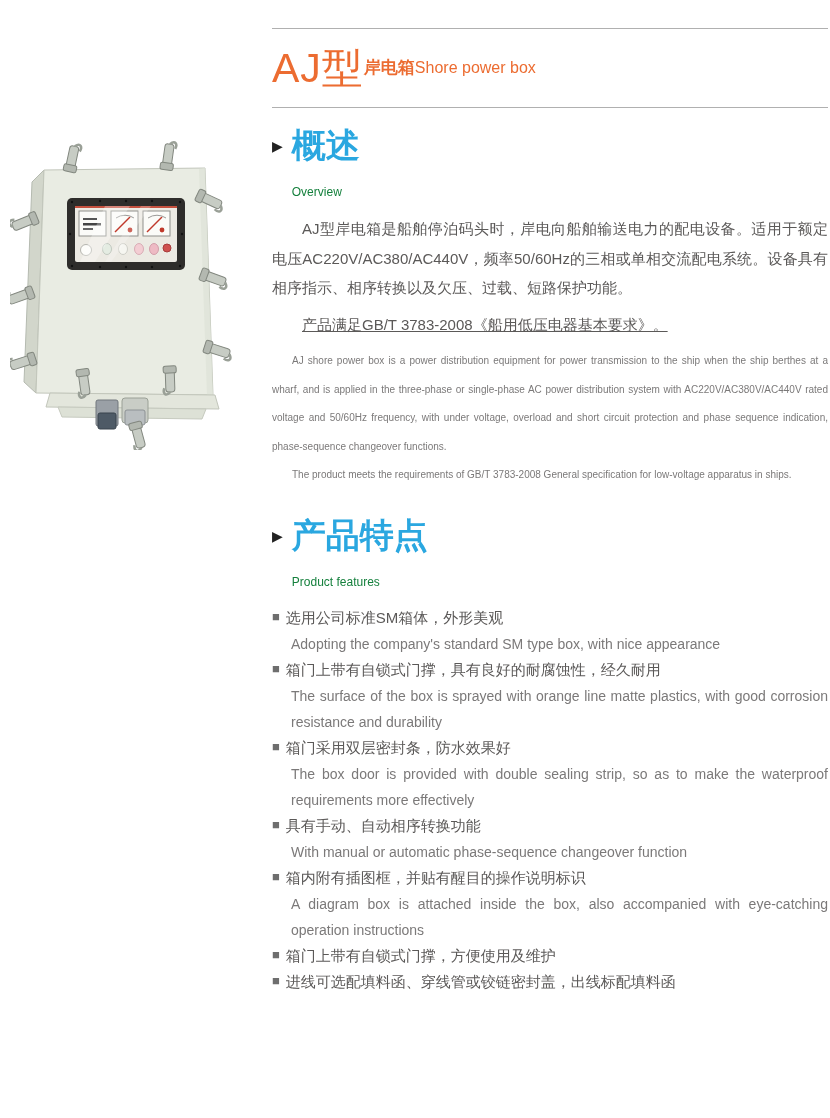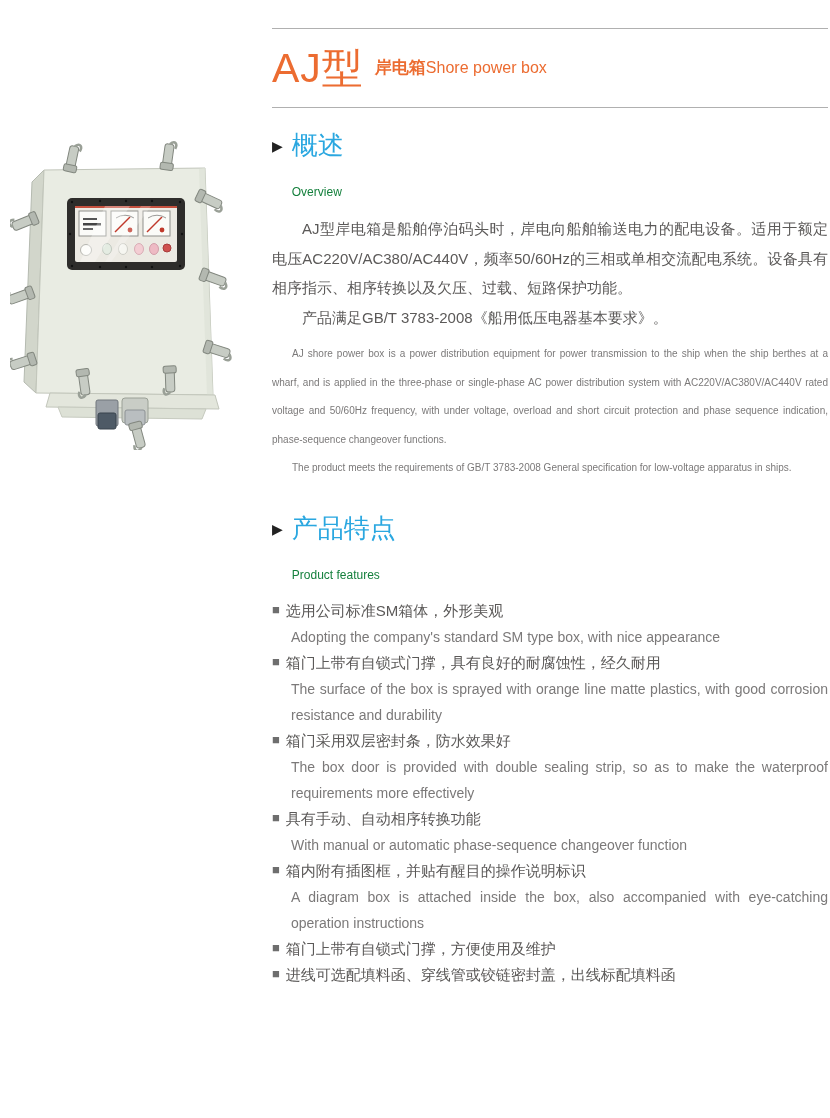--- a/index.html
+++ b/index.html
@@ -6,33 +6,33 @@
   .page{
     position:relative;width:830px;height:1118px;background:#ffffff;overflow:hidden;
     font-family:"Liberation Sans","DejaVu Sans",sans-serif;
   }
   
   .photo{position:absolute;left:10px;top:138px;width:250px;height:312px;}
   
   .content{position:absolute;left:272px;top:0;width:556px;}
   .rule{border:none;border-top:1px solid #b0b0b0;height:0;margin:0;}
   .rule-top{margin-top:28px;}
-  .title-row{height:78px;display:flex;align-items:center;gap:11px;}
+  .title-row{height:78px;display:flex;align-items:center;}
   .model{font-size:41px;line-height:1;color:#ec6c31;font-weight:400;letter-spacing:1px;}
   .subtitle{display:flex;flex-direction:row;justify-content:center;}
   .name-cn{font-size:17px;font-weight:bold;color:#ec6c31;line-height:20px;}
   .name-en{font-size:16px;color:#ec6c31;line-height:19px;}
   section.sec{margin-top:22px;}
   section.sec.features{margin-top:30px;}
   .sec-head{display:flex;gap:9px;}
   .tri{font-size:14px;color:#222;line-height:1;margin-top:9px;}
-  .sec-title{margin:0;font-size:26px;line-height:31px;color:#2aa7e0;font-weight:400;}
+  .sec-title{margin:0;font-size:34px;line-height:31px;color:#2aa7e0;font-weight:700;}
   .sec-sub{font-size:12px;color:#15803d;line-height:20px;margin-top:21px;}
   .p-cn{margin:12px 0 0;font-size:15px;line-height:29.5px;color:#5b5958;text-align:justify;text-indent:2em;}
-  .p-cn + .p-cn{margin-top:0;}
+  .p-cn + .p-cn{margin-top:7px;text-decoration:underline;}
   .p-en{margin:8px 0 0;font-size:10px;line-height:28.5px;color:#7b7979;text-align:justify;text-indent:2em;}
   .p-en + .p-en{margin-top:0;}
   .feature-list{margin-top:13px;}
   .f-cn{font-size:15px;line-height:26px;color:#5b5958;display:flex;align-items:center;gap:6px;}
   .sq{font-size:13px;color:#6e6e6e;line-height:1;position:relative;top:-1px;}
   .f-en{font-size:14px;line-height:26px;color:#7b7979;margin-left:19px;text-align:justify;}
 </style>
 </head>
 <body>
 

